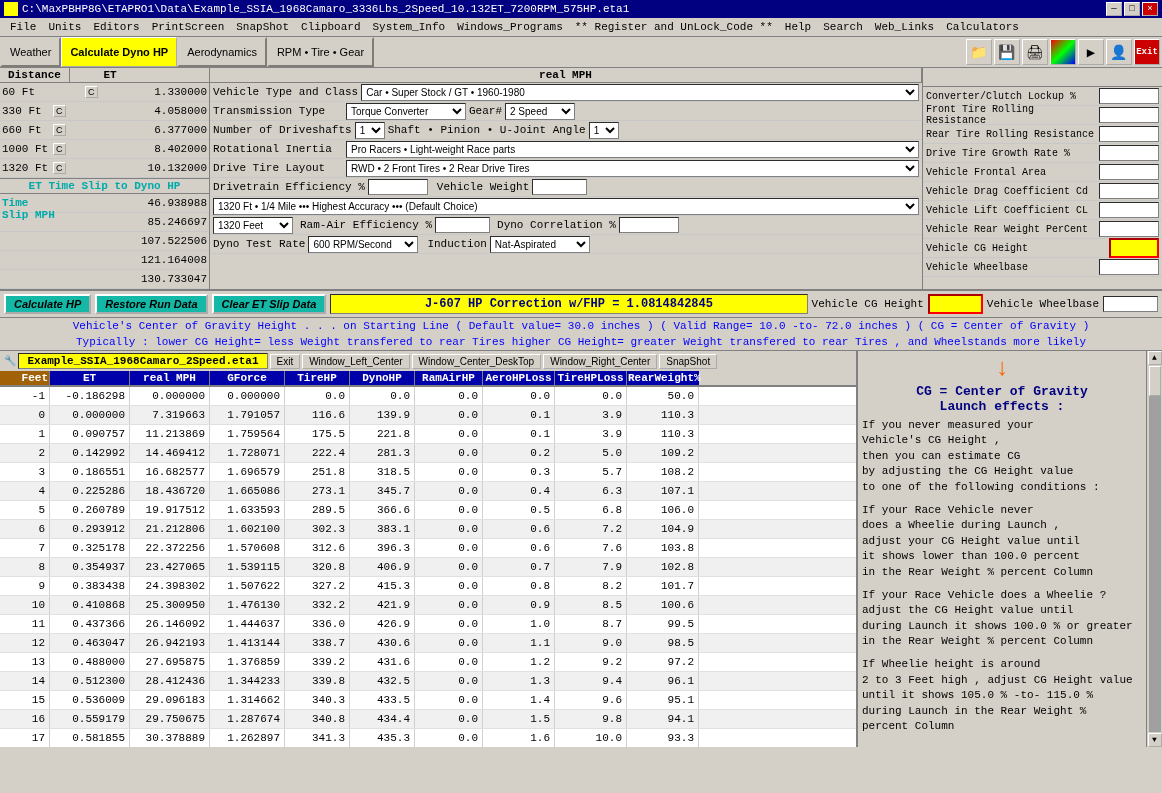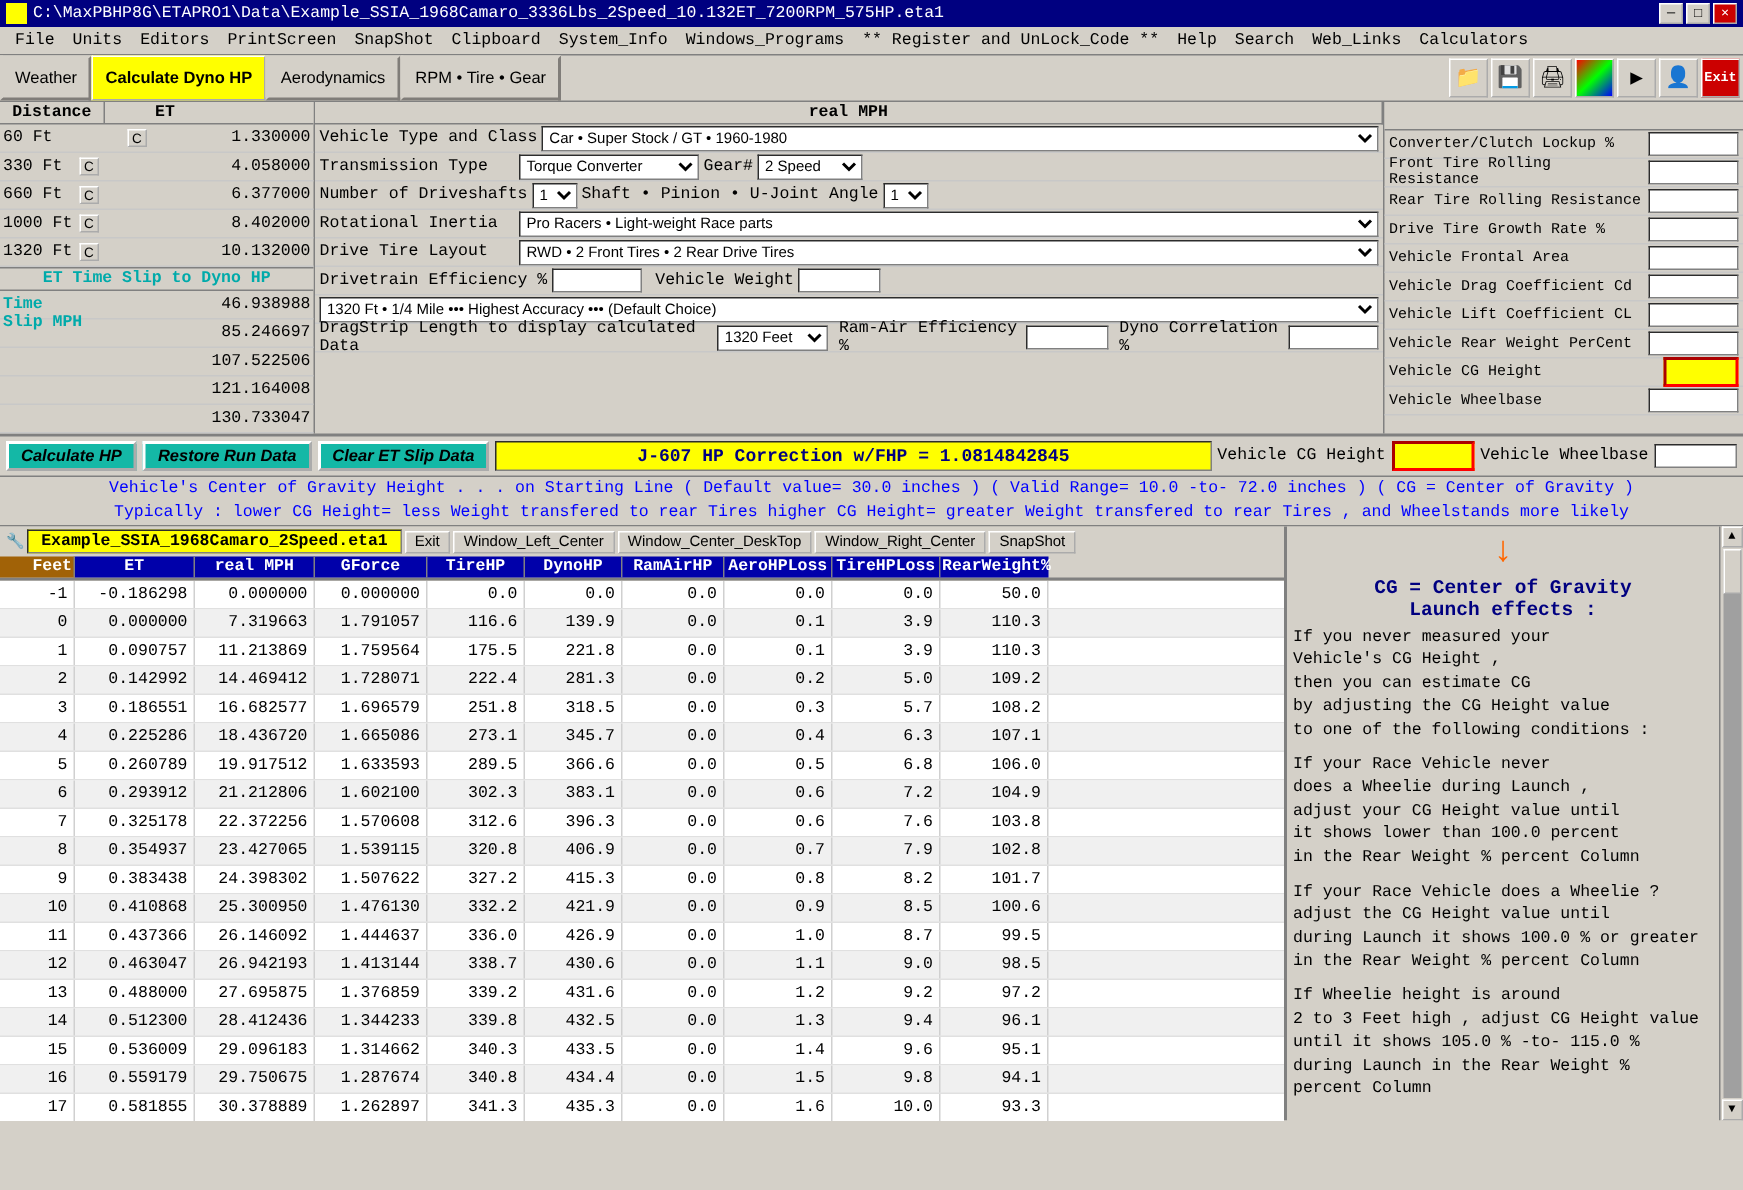--- a/index.html
+++ b/index.html
@@ -220,30 +220,39 @@
       <input type="text" class="inp" style="width: 55px;">
     </div>
 
     <div style="display:flex;align-items:center;border-bottom:1px solid #c8c8c8;font-size:11px;height:19px;padding:0 3px;gap:3px;">
       <select style="flex:1;height:17px;font-size:10px;">
         <option>1320 Ft • 1/4 Mile ••• Highest Accuracy ••• (Default Choice)</option>
       </select>
     </div>
 
     <div style="display:flex;align-items:center;border-bottom:1px solid #c8c8c8;font-size:11px;height:19px;padding:0 3px;gap:3px;">
-      <span style="min-width:110px;">DragStrip Length to display calculated Data</span>
       <select style="width:80px;height:17px;font-size:10px;">
         <option>1320 Feet</option>
       </select>
       <span style="margin-left:4px;">Ram-Air Efficiency %</span>
       <input type="text" class="inp" style="width: 55px;">
       <span style="margin-left:4px;">Dyno Correlation %</span>
       <input type="text" class="inp" style="width: 60px;">
     </div>
 
+    <div style="display:flex;align-items:center;border-bottom:1px solid #c8c8c8;font-size:11px;height:19px;padding:0 3px;gap:3px;">
+      <span style="min-width:80px;">Dyno Test Rate</span>
+      <select style="width:110px;height:17px;font-size:10px;">
+        <option>600 RPM/Second</option>
+      </select>
+      <span style="margin-left:6px;">Induction</span>
+      <select style="width:100px;height:17px;font-size:10px;">
+        <option>Nat-Aspirated</option>
+      </select>
+    </div>
   </div>
 
   <div style="width:240px;border-left:1px solid #808080;flex-shrink:0;">
     <div style="border-bottom:1px solid #808080;background:#d4d0c8;height:19px;"></div>
 
     <div style="display:flex;align-items:center;border-bottom:1px solid #c8c8c8;font-size:11px;height:19px;padding:0 3px;gap:3px;">
       <span style="flex:1;font-size:10px;">Converter/Clutch Lockup %</span>
       <input type="text" class="inp" style="width: 60px;">
     </div>
 

